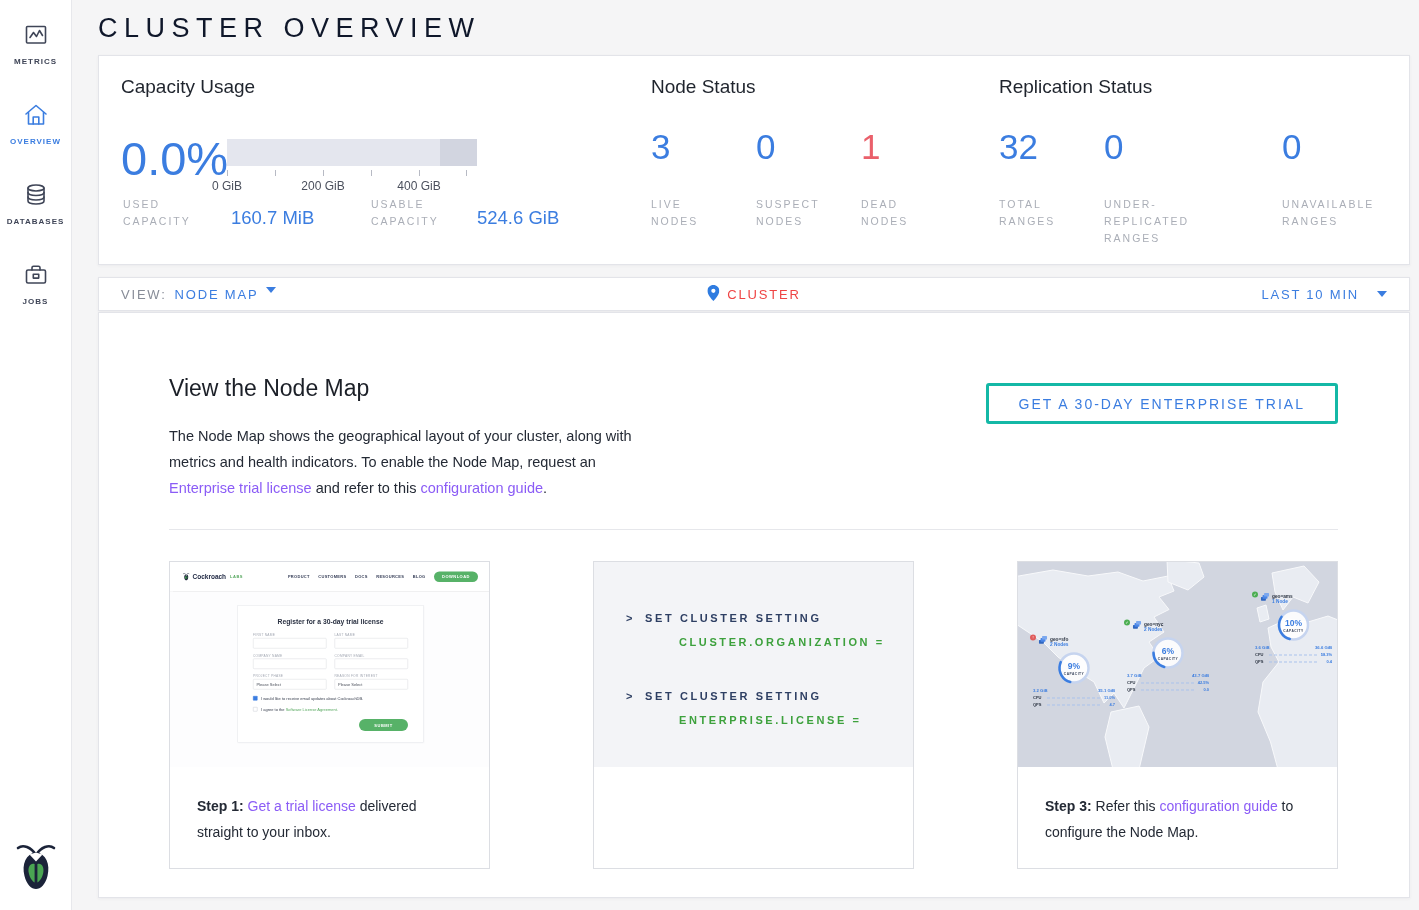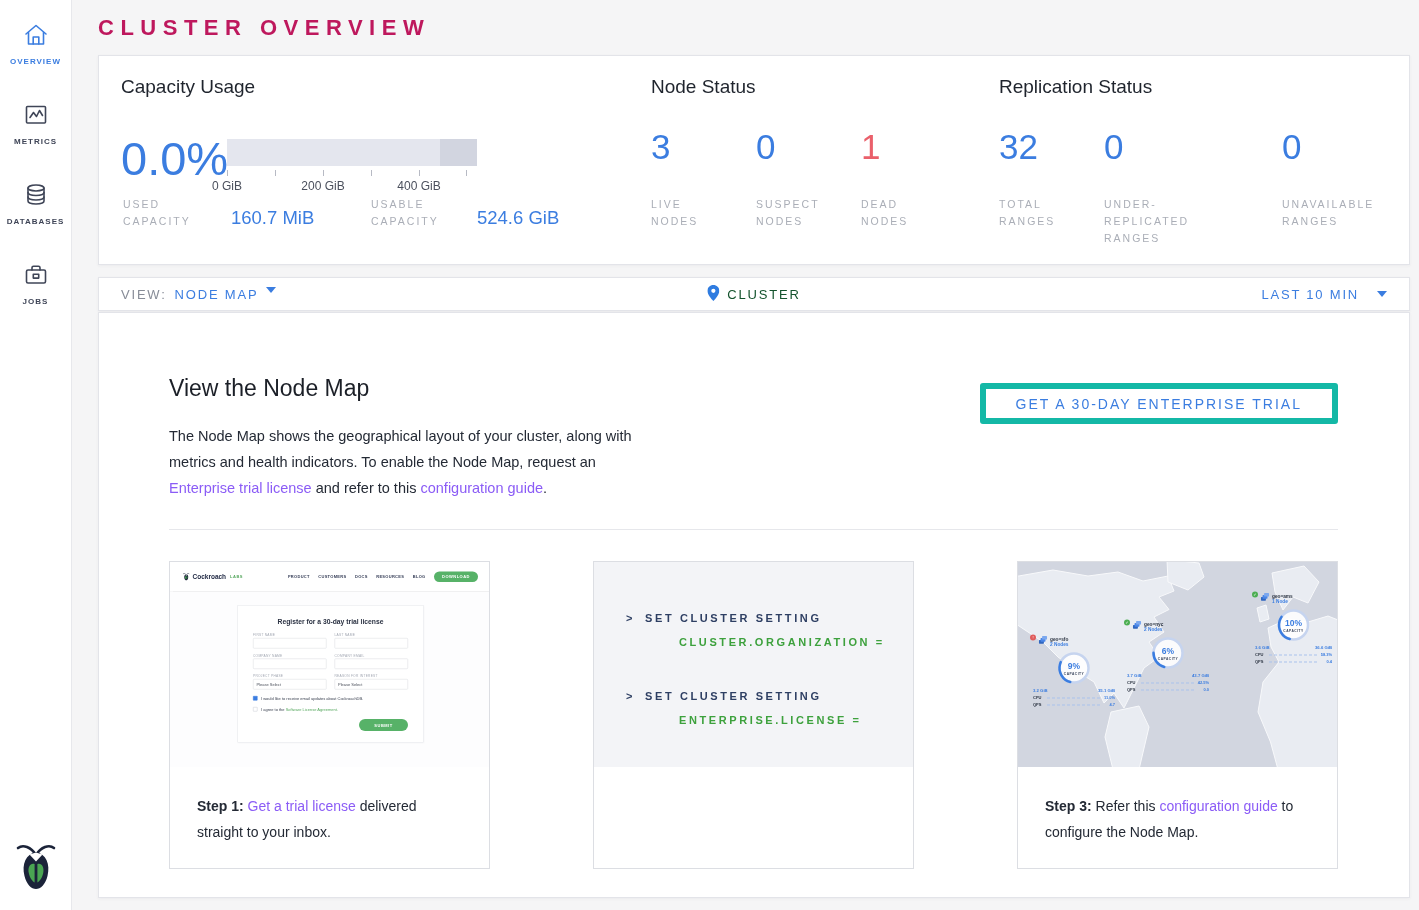--- a/index.html
+++ b/index.html
@@ -22,21 +22,21 @@
     color:#3f4557;
   }
   .side-item.active { color:#3b7de0; }
   .side-item .lbl {
     margin-top:5px; font-size:8px; font-weight:700; letter-spacing:1px;
   }
   .side-logo { margin-top:auto; padding:0 0 18px 0; display:flex; justify-content:center; }
   
   .content { margin-left:73px; padding:0 9px 0 25px; }
   h1.page-title {
-    font-size:22px; font-weight:700; letter-spacing:6.5px; color:#be185d;
+    font-size:27px; font-weight:400; letter-spacing:6.5px; color:#0f172a;
     padding:14px 0 13px 0; line-height:28px;
   }
   .card {
     background:#fff; border:1px solid #e3e4e9;
     box-shadow:0 1px 3px rgba(60,64,82,.05);
   }
   
   .summary { position:relative; height:210px; }
   .sec-title { position:absolute; top:20px; font-size:19px; font-weight:500; color:#1f242d; }
   .cap-title { left:22px; }
@@ -65,31 +65,31 @@
   
   .view-bar {
     position:relative; margin-top:12px; height:34px;
     display:flex; align-items:center; padding:0 22px;
     font-size:13px; letter-spacing:1.8px;
   }
   .vb-left { display:flex; align-items:center; gap:8px; }
   .vb-label { color:#878c97; }
   .vb-value { color:#3b7de0; display:flex; align-items:flex-start; gap:8px; cursor:pointer; }
   .caret { width:0; height:0; border-left:5px solid transparent; border-right:5px solid transparent; border-top:6px solid #3b7de0; display:inline-block; }
-  .vb-center { position:absolute; left:50%; transform:translateX(-50%); display:flex; align-items:center; gap:8px; color:#14532d; font-weight:500;text-align:right; }
+  .vb-center { position:absolute; left:50%; transform:translateX(-50%); display:flex; align-items:center; gap:8px; color:#ef4444; font-weight:500;text-align:right; }
   .vb-right { margin-left:auto; color:#3b7de0; display:flex; align-items:center; gap:18px; cursor:pointer; }
   
   .panel { position:relative; margin-top:1px; height:586px; }
   .promo { position:absolute; left:70px; top:62px; width:478px; }
   .promo h2 { font-size:23px; font-weight:500; color:#1b1f27; margin-bottom:21px; }
   .promo p { font-size:14.5px; line-height:26px; color:#242a35; white-space:pre-wrap; }
   .text-link { color:#8b5cf6; cursor:pointer; text-decoration:none; }
   .cta-btn {
     position:absolute; right:71px; top:70px; height:41px; padding:0 30px;
-    background:#fff; border:6px solid #14b8a6; border-radius:3px;
+    background:#fff; border:3px solid #14b8a6; border-radius:3px;
     font-family:"Liberation Sans",sans-serif;
     font-size:14px; letter-spacing:2px; color:#3b7de0; cursor:pointer;
   }
   .divider { position:absolute; left:70px; right:71px; top:216px; height:1px; background:#e6e7eb; }
   .cards-row { position:absolute; left:70px; right:71px; top:248px; display:flex; justify-content:space-between; }
   .step-card { width:321px; height:308px; background:#fff; border:1px solid #dcdee3; }
   .thumb { position:relative; width:319px; height:205px; overflow:hidden; }
   .caption { padding:26px 27px 0 27px; font-size:14px; line-height:26px; color:#242a35; white-space:pre-wrap; }
   .caption b { font-weight:700; }
   .scale-half { width:642px; height:410px; transform:scale(.5); transform-origin:0 0; position:absolute; left:0; top:0; }
@@ -135,38 +135,38 @@
   .metric-row { display:flex; align-items:center; gap:6px; margin-top:5px; padding:0 6px; }
   .mlabel { font-size:8px; font-weight:700; color:#2c3442; width:22px; }
   .spark { flex:1; border-top:2px dashed #a9c2ec; height:0; }
   .mval { font-size:8px; font-weight:700; color:#3b7de0; min-width:24px; text-align:right; }
 </style>
 </head>
 <body>
 
 <aside class="sidebar">
   <nav class="side-nav">
+    <div class="side-item">
+      <span>
+        <svg width="26" height="26" viewBox="0 0 26 26" fill="none" stroke="currentColor" stroke-width="1.6" stroke-linejoin="round" stroke-linecap="round">
+          <rect x="3.5" y="4.5" width="19" height="16.5" rx="1"></rect>
+            <polyline points="7,15.5 10.5,10.5 13.5,14.5 16.5,8.5 19.5,13.5"></polyline>
+        </svg>
+      </span>
+      <span class="lbl">METRICS</span>
+    </div>
     <div class="side-item active">
       <span>
         <svg width="26" height="26" viewBox="0 0 26 26" fill="none" stroke="currentColor" stroke-width="1.6" stroke-linejoin="round" stroke-linecap="round">
           <path d="M3 12 L13 3.5 L23 12"></path>
             <path d="M5.5 10.5 V22 H20.5 V10.5"></path>
             <path d="M10.2 22 V15 H15.8 V22"></path>
         </svg>
       </span>
       <span class="lbl">OVERVIEW</span>
-    </div>
-    <div class="side-item">
-      <span>
-        <svg width="26" height="26" viewBox="0 0 26 26" fill="none" stroke="currentColor" stroke-width="1.6" stroke-linejoin="round" stroke-linecap="round">
-          <rect x="3.5" y="4.5" width="19" height="16.5" rx="1"></rect>
-            <polyline points="7,15.5 10.5,10.5 13.5,14.5 16.5,8.5 19.5,13.5"></polyline>
-        </svg>
-      </span>
-      <span class="lbl">METRICS</span>
     </div>
     <div class="side-item">
       <span>
         <svg width="26" height="26" viewBox="0 0 26 26" fill="none" stroke="currentColor" stroke-width="1.6" stroke-linejoin="round" stroke-linecap="round">
           <ellipse cx="13" cy="6" rx="8" ry="3"></ellipse>
           <path d="M5 6 V19 C5 20.7 8.6 22 13 22 C17.4 22 21 20.7 21 19 V6"></path>
           <path d="M5 10.5 C5 12.2 8.6 13.5 13 13.5 C17.4 13.5 21 12.2 21 10.5"></path>
           <path d="M5 15 C5 16.7 8.6 18 13 18 C17.4 18 21 16.7 21 15"></path>
         </svg>
       </span>

